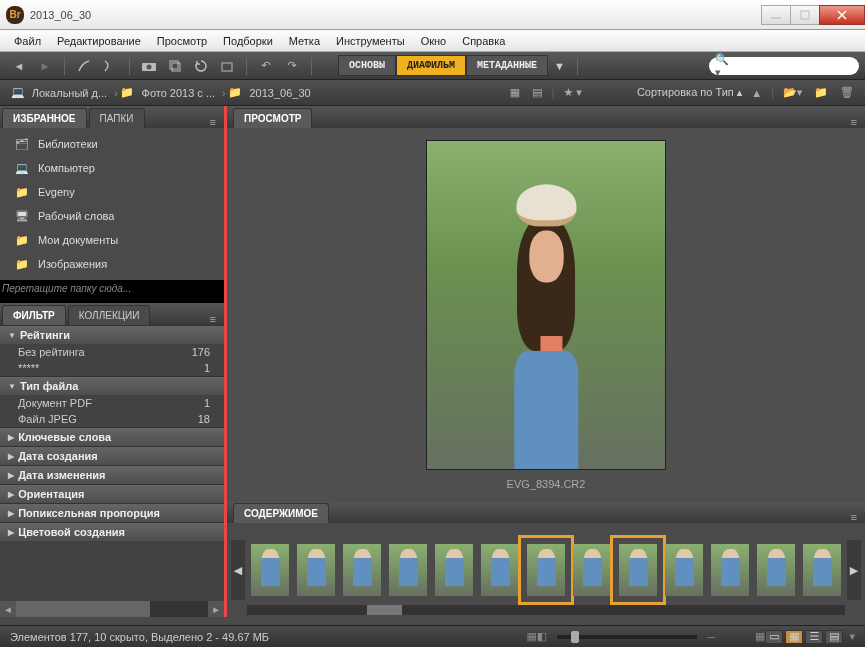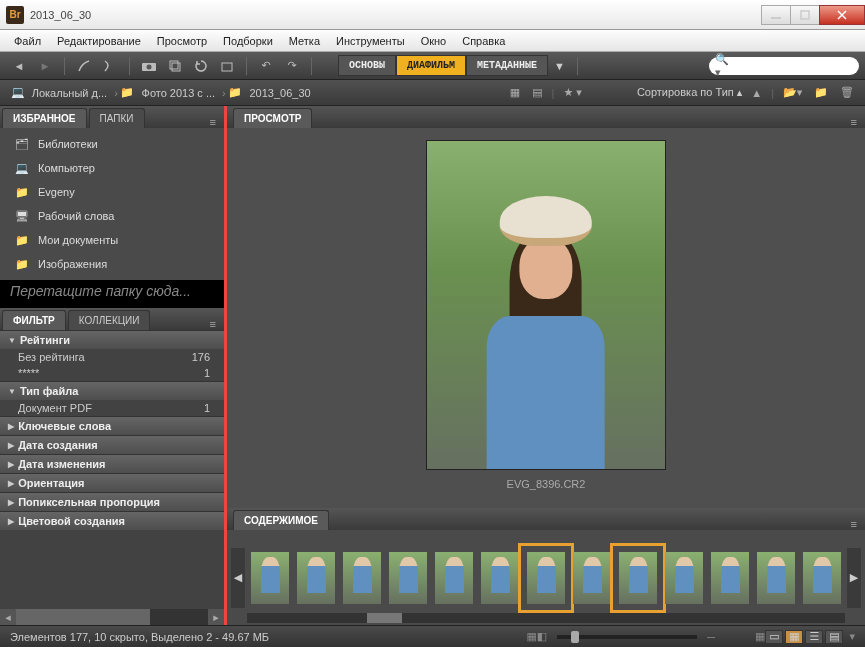--- a/index.html
+++ b/index.html
@@ -1,20 +1,20 @@
 <!DOCTYPE html>
 <html><head>
 <meta charset="utf-8">
 <style>
 * { margin: 0; padding: 0; box-sizing: border-box; font-family: Tahoma, Arial, sans-serif; font-size: 11px; }
 body { background: #4a4a4a; color: #ccc; width: 865px; height: 647px; overflow: hidden; display: flex; flex-direction: column; }
 
 
 .titlebar { height: 30px; background: linear-gradient(#fff, #e8e8e8); display: flex; align-items: center; border-bottom: 1px solid #999; }
-.titlebar .app-icon { width: 18px; height: 18px; background: #3b2a1a; color: #e8a03a; margin: 0 6px; display: flex; align-items: center; justify-content: center; font-weight: bold; font-size: 10px; border-radius: 2px; }
+.titlebar .app-icon { width: 18px; height: 18px; background: #3b2a1a; color: #e8a03a; margin: 0 6px; display: flex; align-items: center; justify-content: center; font-weight: bold; font-size: 10px; border-radius: 8px; }
 .titlebar .title { flex: 1; color: #444; }
 .titlebar .win-btns { display: flex; }
 .titlebar .win-btn { width: 30px; height: 20px; background: linear-gradient(#f8f8f8,#ddd); border: 1px solid #aaa; display: flex; align-items: center; justify-content: center; margin-left: -1px; cursor: pointer; }
 .titlebar .win-btn.close { background: linear-gradient(#e98,#c53020); color: #fff; border-color: #933; width: 46px; }
 .titlebar .win-btn svg { width: 10px; height: 10px; }
 
 
 .menubar { height: 22px; background: linear-gradient(#fdfdfd,#e6e6e6); display: flex; align-items: center; padding: 0 6px; border-bottom: 1px solid #aaa; }
 .menubar .menu-item { color: #222; padding: 3px 8px; cursor: pointer; }
 
@@ -44,21 +44,21 @@
 
 .left-panel { width: 278px; background: #000000; display: flex; flex-direction: column; border-right: 3px solid #ef4444; }
 .panel-tabs { height: 22px; background: linear-gradient(#555,#3a3a3a); display: flex; align-items: flex-end; }
 .panel-tab { padding: 4px 10px; background: #4a4a4a; color: #ccc; cursor: pointer; font-size: 10px; border: 1px solid #333; border-bottom: none; border-radius: 3px 3px 0 0; margin-left: 2px; }
 .panel-tab.active { background: #5a5a5a; color: #fff; font-weight: bold; }
 .panel-menu { margin-left: auto; padding: 0 8px; cursor: pointer; color: #aaa; }
 
 .fav-list { background: #4a4a4a; padding: 4px 0; }
 .fav-item { display: flex; align-items: center; padding: 4px 12px; cursor: pointer; color: #ddd; }
 .fav-item .fav-icon { width: 20px; height: 16px; margin-right: 6px; display: flex; align-items: center; justify-content: center; }
-.fav-hint { color: #888; padding: 3px 10px; font-style: italic; font-size: 14px; }
+.fav-hint { color: #888; padding: 3px 2px; font-style: italic; font-size: 10px; }
 
 .filter-section { flex: 1; display: flex; flex-direction: column; background: #424242; min-height: 0; margin-top: 6px;}
 .filter-body { overflow-y: auto; flex: 1; }
 .filter-group-hdr { background: linear-gradient(#656565,#4e4e4e); padding: 3px 8px; color: #eee; font-weight: bold; cursor: pointer; display: flex; align-items: center; border-top: 1px solid #333; }
 .filter-group-hdr .tri { margin-right: 4px; font-size: 8px; color: #ccc; }
 .filter-row { display: flex; padding: 2px 14px 2px 18px; color: #ccc; cursor: pointer; }
 .filter-row .count { margin-left: auto; }
 
 
 .right-panel { flex: 1; display: flex; flex-direction: column; background: #4f4f4f; }
@@ -85,21 +85,21 @@
 .film-arrow { width: 14px; height: 60px; background: #3a3a3a; color: #ccc; display: flex; align-items: center; justify-content: center; cursor: pointer; }
 .film-items { flex: 1; display: flex; gap: 8px; padding: 0 6px; align-items: center; }
 .thumb { width: 38px; height: 52px; background: #888; position: relative; cursor: pointer; }
 .thumb.selected { outline: 3px solid #e8a030; outline-offset: 6px; background: #999; }
 .thumb .mini { position: absolute; inset: 0; background: linear-gradient(#8ab070, #667060); }
 .thumb .mini::after { content:''; position:absolute; top:10%; left:25%; width:50%; height:70%; background: linear-gradient(#e0c8a8 0%, #e0c8a8 25%, #6090c0 25%); border-radius: 40% 40% 0 0;}
 .filmstrip .scrollbar { position:absolute; bottom:2px; left:20px; right:20px; height:10px; background:#333;}
 .filmstrip .scrollbar .handle {position:absolute; left:20%; width:6%; height:100%; background:#777; cursor:pointer;}
 
 
-.statusbar { height: 22px; background: linear-gradient(#4a4a4a,#333); display: flex; align-items: center; padding: 0 10px; color: #ccc; border-top: 1px solid #222; }
+.statusbar { height: 22px; background: linear-gradient(#4a4a4a,#333); display: flex; align-items: center; padding: 0 10px; color: #ccc; border-top: 1px solid #222; margin-top: 8px; }
 .statusbar .status-text { flex: 0 0 auto; }
 .statusbar .spacer { flex: 1; }
 .statusbar .slider { width: 140px; height: 4px; background: #222; margin: 0 10px; position: relative; cursor: pointer; }
 .statusbar .slider .knob { position: absolute; left: 10%; top: -4px; width: 8px; height: 12px; background: #aaa; border-radius: 2px; }
 .statusbar .view-btns { display: flex; gap: 2px;}
 .statusbar .view-btn { width: 18px; height: 14px; background: #555; cursor: pointer; border: 1px solid #333; display:flex; align-items:center; justify-content:center;}
 .statusbar .view-btn.active { background: #c89040;}
 
 
 .bottom-scroll { height: 16px; background: #3a3a3a; display: flex; align-items: center; }
@@ -280,20 +280,24 @@
             <span class="count">1</span>
           </div>
           <div class="filter-group-hdr">
             <span class="tri">▼</span>
             <span>Тип файла</span>
           </div>
           <div class="filter-row">
             <span>Документ PDF</span>
             <span class="count">1</span>
           </div>
+          <div class="filter-row">
+            <span>Файл JPEG</span>
+            <span class="count">18</span>
+          </div>
           <div class="filter-group-hdr">
             <span class="tri">▶</span>
             <span>Ключевые слова</span>
           </div>
           <div class="filter-group-hdr">
             <span class="tri">▶</span>
             <span>Дата создания</span>
           </div>
           <div class="filter-group-hdr">
             <span class="tri">▶</span>
@@ -322,30 +326,31 @@
     </div>
   </div>
 
   <div class="right-panel">
     <div class="preview-header">
       <div class="panel-tab active">ПРОСМОТР</div>
       <div class="panel-menu" style="margin-left:auto;padding:0 8px;">≡</div>
     </div>
     <div class="preview-area">
       <div class="preview-item">
-        <div class="preview-img">
+        <div class="preview-img photo2">
           <div class="photo-bg"></div>
           <div class="photo-person">
               <div class="photo-hair"></div>
+              <div class="photo-legs"></div>
               <div class="photo-body"></div>
               <div class="photo-face"></div>
               <div class="photo-hat"></div>
             </div>
         </div>
-        <div class="preview-caption">EVG_8396.CR2</div>
+        <div class="preview-caption">EVG_8394.CR2</div>
       </div>
     </div>
 
     <div class="content-header">
       <div class="panel-tab active">СОДЕРЖИМОЕ</div>
       <div class="panel-menu" style="margin-left:auto;padding:0 8px;">≡</div>
     </div>
     <div class="filmstrip">
       <div class="film-arrow">◀</div>
       <div class="film-items" id="film-items">

